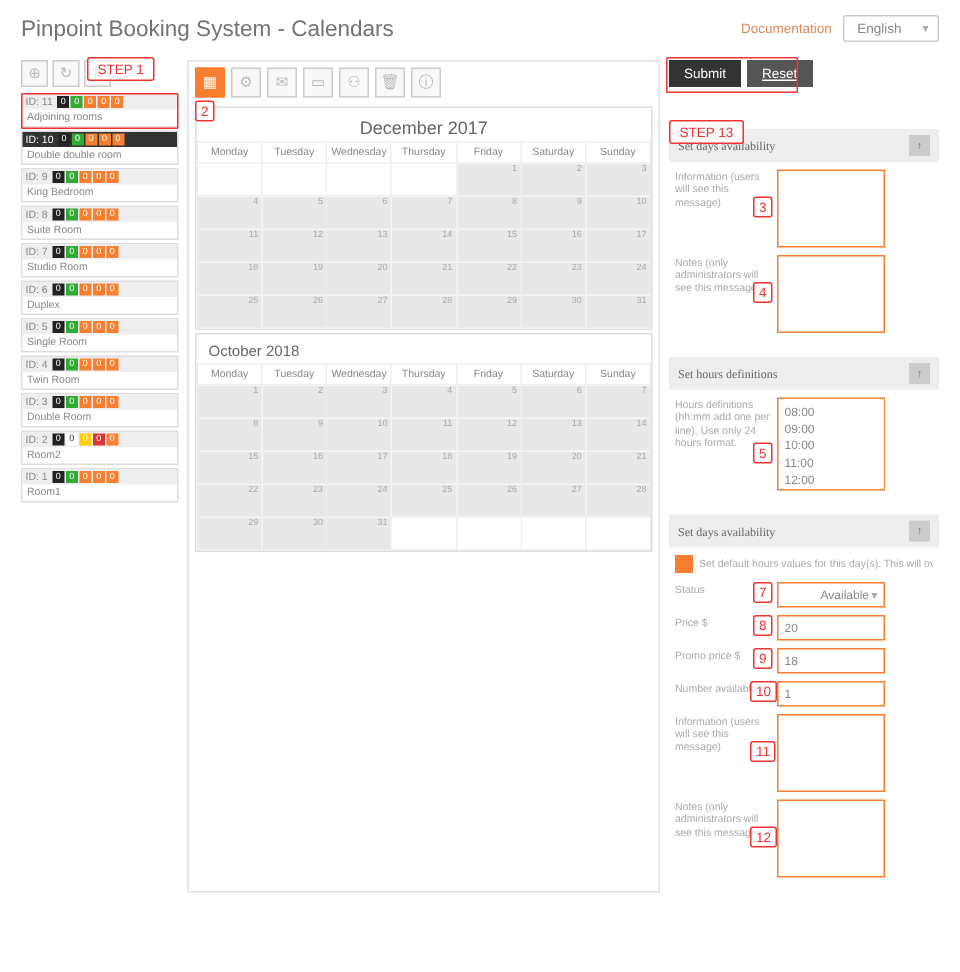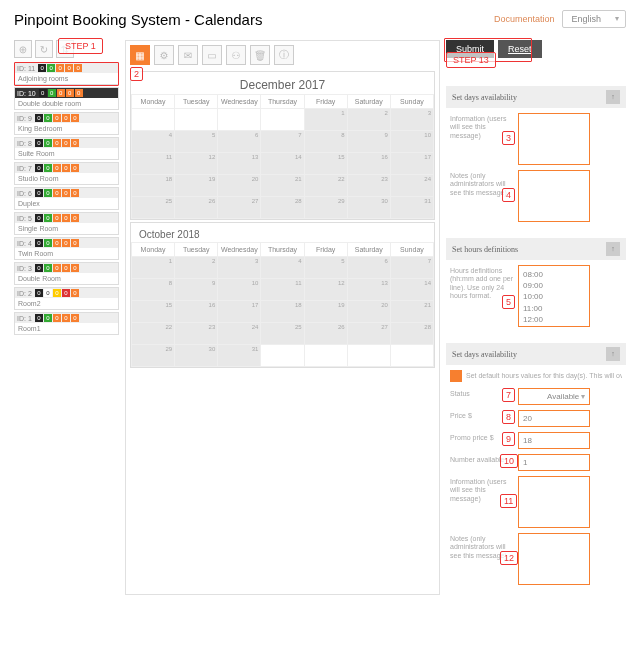--- a/index.html
+++ b/index.html
@@ -1,18 +1,18 @@
 <!DOCTYPE html>
 <html><head>
 <meta charset="utf-8">
 <style>
   * { box-sizing: border-box; margin: 0; padding: 0; }
   body { font-family: Arial, sans-serif; font-size: 10px; background: #fff; width: 640px; color: #888; }
   .topbar { display: flex; align-items: center; padding: 10px 14px 4px; }
-  .topbar h1 { font-size: 15px; font-weight: normal; color: #000000; flex: 1; }
+  .topbar h1 { font-size: 15px; font-weight: normal; color: #737373; flex: 1; }
   .doc-link { color: #d85; font-size: 9px; margin-right: 8px; }
   .lang { border: 1px solid #ccc; padding: 3px 24px 3px 8px; font-size: 9px; color: #888; position: relative; border-radius:2px;}
   .lang::after { content:"▾"; position:absolute; right:6px; top:3px; color:#aaa; font-size:8px;}
   
   .wrap { display: flex; gap: 6px; padding: 8px 14px; }
   .col-left { width: 105px; flex-shrink:0; }
   .col-mid { flex: 1; border:1px solid #e0e0e0; padding:4px; min-width:0;}
   .col-right { width: 180px; flex-shrink:0; }
   
   .left-tools { display:flex; gap:3px; margin-bottom:4px;}
@@ -470,21 +470,21 @@
         </div>
       </div>
   </div>
 
   <div class="col-right pos">
     <div class="r-tools pos">
       <button class="btn submit">Submit</button>
       <button class="btn reset">Reset</button>
       <div class="box-outline" style="top:-2px; left:-2px; width:88px; height:24px;"></div>
     </div>
-    <div class="callout big" style="top:12px; left:0;">STEP 13</div>
+    <div class="callout big" style="top:40px; left:0;">STEP 13</div>
 
     <div style="height:18px;"></div>
     <div class="section-hd">
       <span>Set days availability</span>
         <span class="collapse">↑</span>
     </div>
     <div class="section-body">
       <div class="field pos">
         <div class="flabel">Information (users will see this message)</div>
         <textarea class="ta" style=""></textarea>

